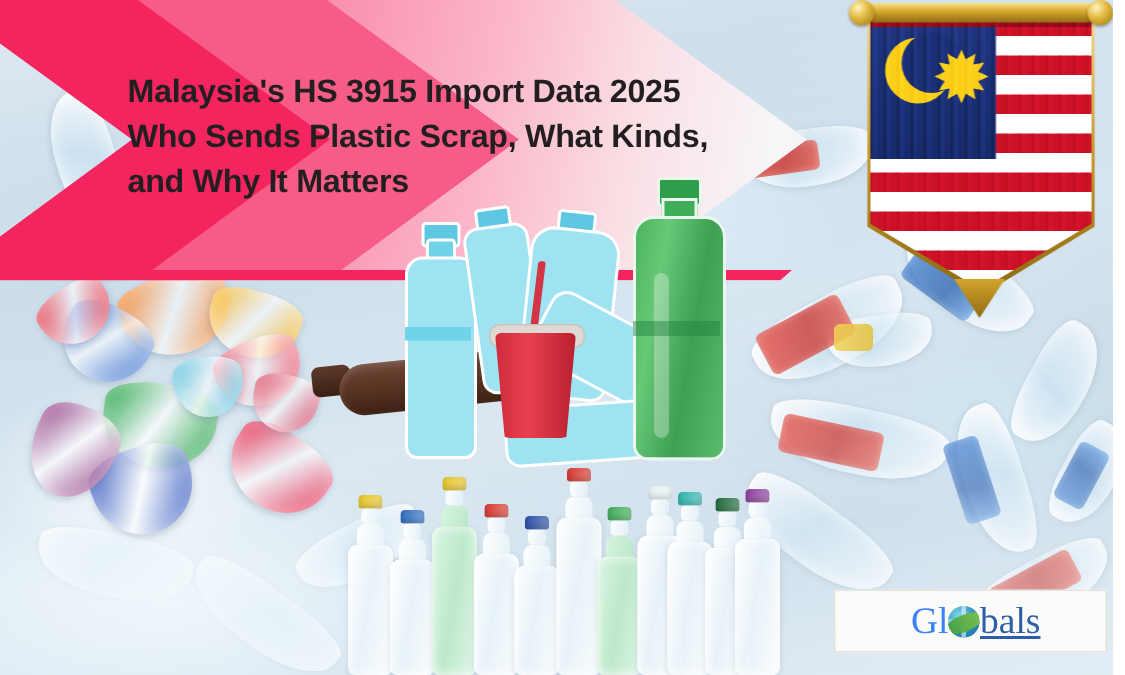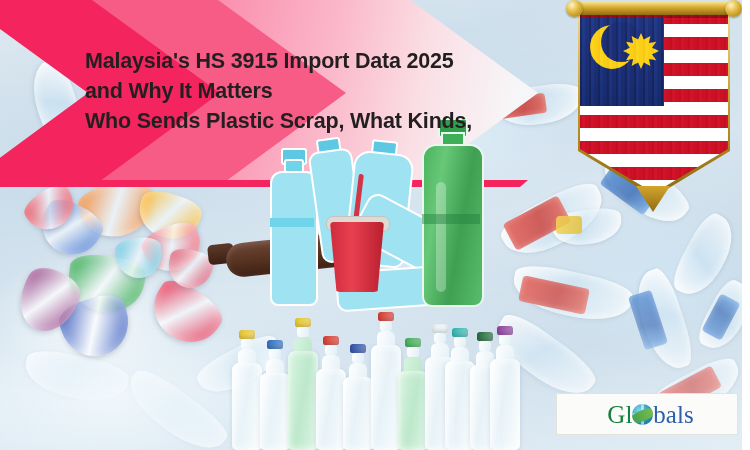--- a/index.html
+++ b/index.html
@@ -169,22 +169,22 @@
   .flag-tip-shadow{position:absolute;left:58px;bottom:-10px;width:34px;height:26px;
     background:linear-gradient(180deg,#d4a52c,#8f6c14);
     clip-path:polygon(0 0,34px 0,17px 26px);}
 
   
   .logo{position:absolute;left:556px;top:393px;width:180px;height:40px;
     background:#fbfbf9;border:1px solid #e3e3dd;z-index:11;
     display:flex;align-items:center;justify-content:center;gap:0;}
   .logo-text{font-family:"Liberation Serif",serif;font-size:25px;line-height:1;white-space:nowrap;}
   .logo-import{color:#1f6b2f;font-weight:normal;}
-  .logo-gl{color:#15803d;}
-  .logo-bals{color:#2d5fa8;}
+  .logo-gl{color:#3b82f6;}
+  .logo-bals{color:#2d5fa8;text-decoration:underline;}
   .globe{display:inline-block;width:21px;height:21px;border-radius:50%;position:relative;
     background:radial-gradient(circle at 34% 30%,#7fd8e8,#2a8fbe 55%,#1d6a96);
     vertical-align:-3px;margin:0 0px;overflow:hidden;}
   .globe-swoosh{position:absolute;left:-3px;top:6px;width:28px;height:11px;
     background:linear-gradient(90deg,#3f9e4a,#7ec24f);border-radius:50%;transform:rotate(-22deg);}
   .globe-meridian{position:absolute;left:9px;top:0;width:3px;height:21px;background:rgba(255,255,255,.55);}
   .globe-eq{position:absolute;left:0;top:9px;width:21px;height:3px;background:rgba(255,255,255,.45);}
 </style>
 </head>
 <body>
@@ -238,22 +238,22 @@
       <div class="cb" style="left: 150px; top: 72px; width: 44px; height: 38px; transform: rotate(12deg); background: linear-gradient(120deg, rgb(201, 67, 92) 0%, rgba(255, 255, 255, 0.55) 48%, rgb(201, 67, 92) 100%);"></div>
     </div>
 
   <div class="chev chev-1"></div>
   <div class="chev chev-2"></div>
   <div class="chev chev-3"></div>
   <div class="chev-edge"></div>
 
   <div class="title-block">
     <div class="title-line">Malaysia's HS 3915 Import Data 2025</div>
+    <div class="title-line">Who Sends Plastic Scrap, What Kinds,</div>
     <div class="title-line">and Why It Matters</div>
-    <div class="title-line">Who Sends Plastic Scrap, What Kinds,</div>
   </div>
 
   <div class="vec-cluster">
 
     <div class="brown-neck"></div>
     <div class="brown-bottle"></div>
 
     <div class="v-bottle" style="left:0px;top:28px;width:48px;height:154px;">
       <div class="v-cap" style="left:13px;top:0;width:22px;height:13px;"></div>
       <div class="v-neck" style="left:16px;top:11px;width:16px;height:14px;"></div>

